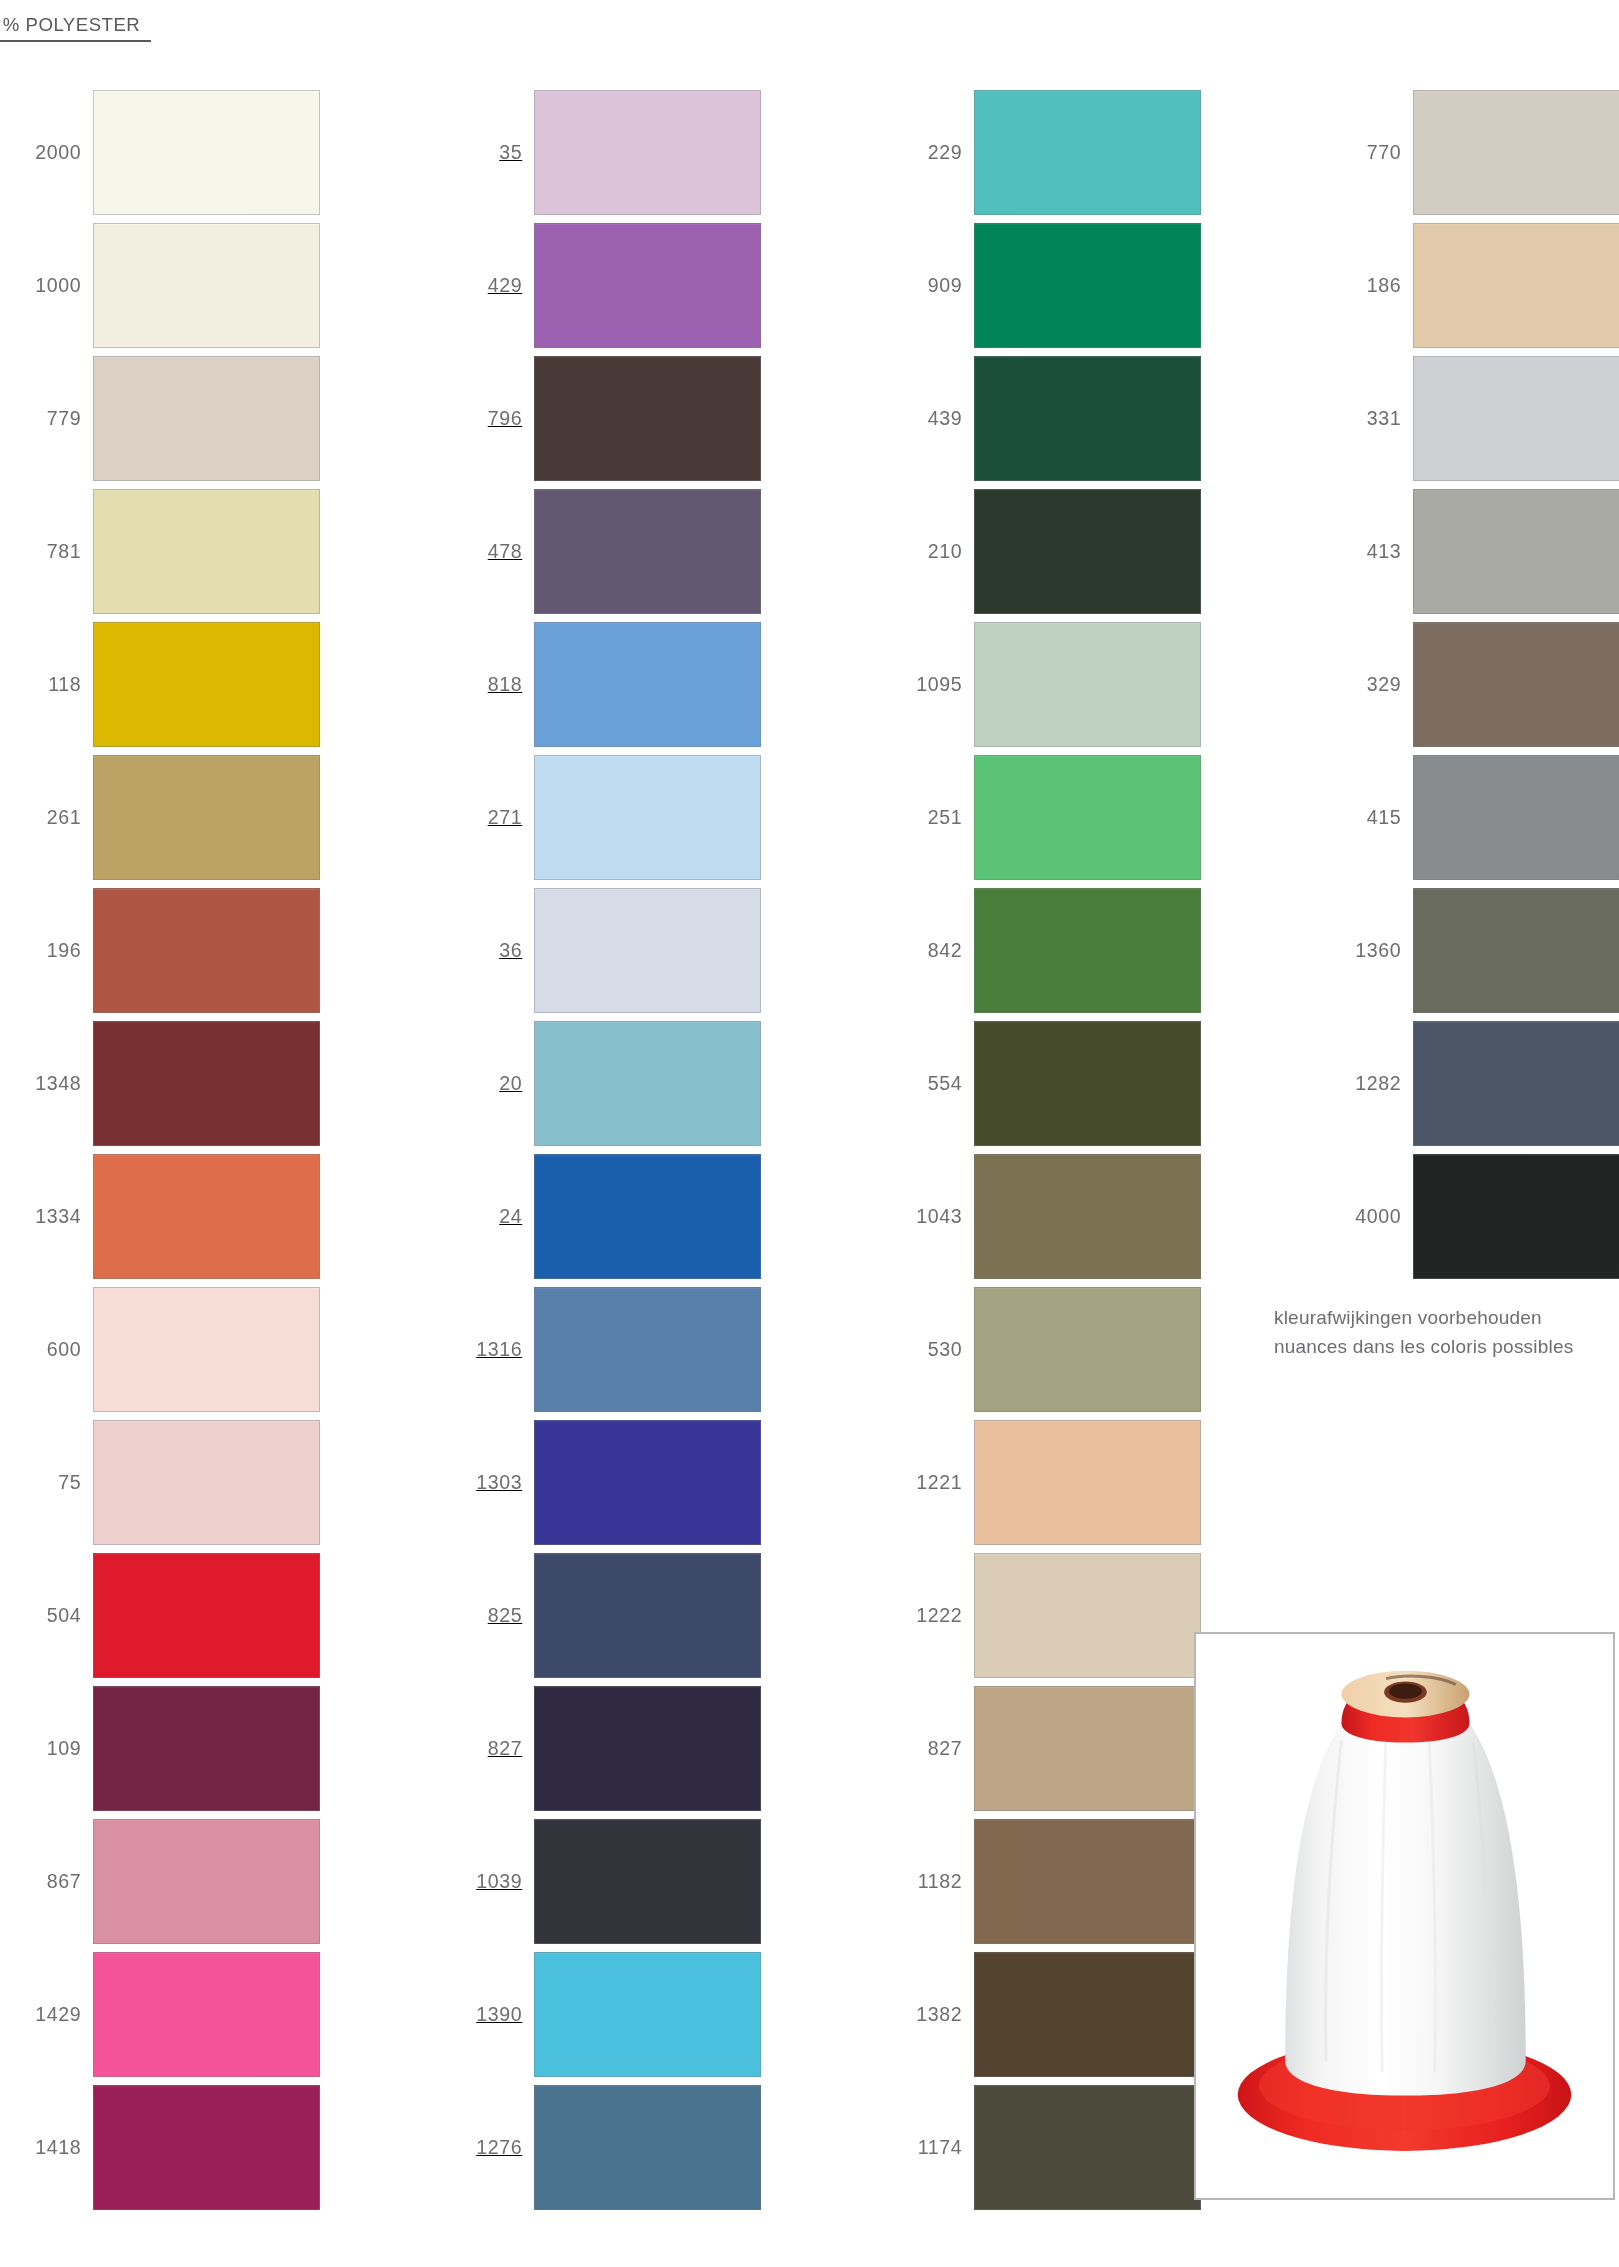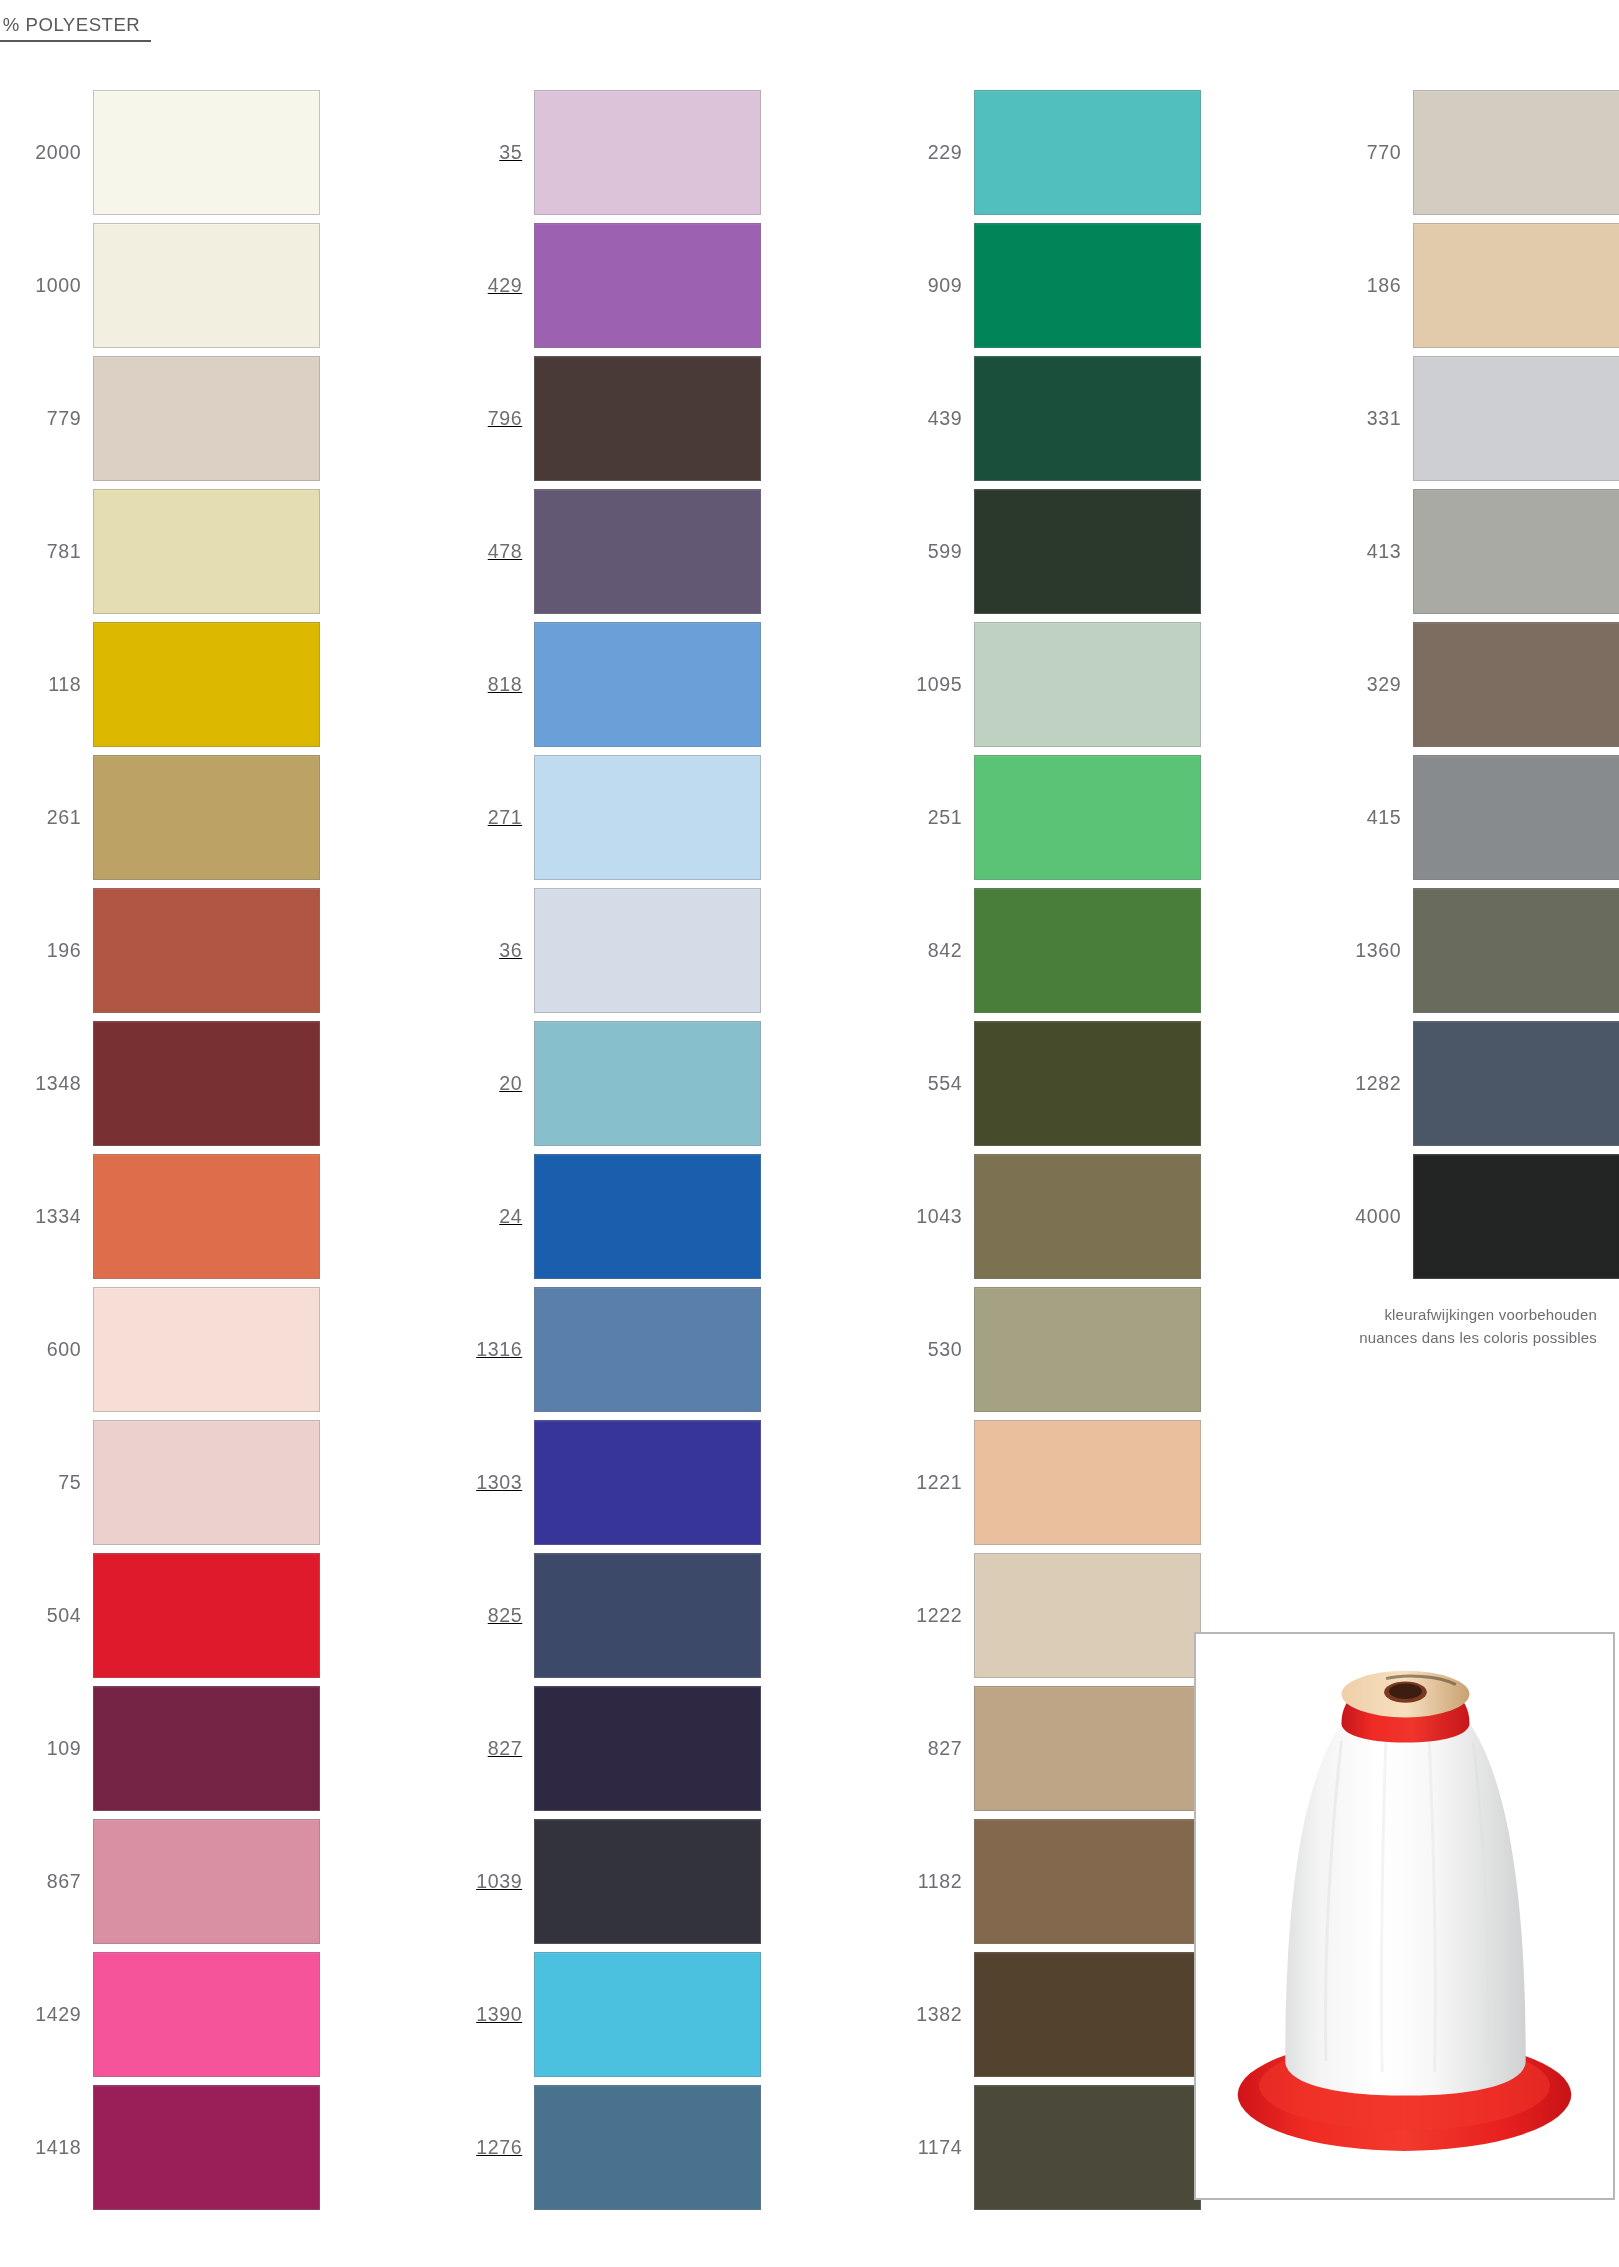--- a/index.html
+++ b/index.html
@@ -93,22 +93,22 @@
   .swatch-chip.light {
     border-color: rgba(150,150,155,0.55);
   }
 
   
   .notice {
     position: absolute;
     left: 1274px;
     top: 1304px;
     width: 323px;
-    text-align: right;
-    font-size: 15px;
+    text-align: left;
+    font-size: 19px;
     line-height: 1.5;
     color: #6d6e71;
     letter-spacing: 0.2px;
   }
 
   
   .spool-box {
     position: absolute;
     left: 1194px;
     top: 1632px;
@@ -273,21 +273,21 @@
       </div>
       <div class="swatch-row">
         <div class="swatch-label">909</div>
         <div class="swatch-chip" style="background: rgb(0, 135, 90);"></div>
       </div>
       <div class="swatch-row">
         <div class="swatch-label">439</div>
         <div class="swatch-chip" style="background: rgb(25, 81, 60);"></div>
       </div>
       <div class="swatch-row">
-        <div class="swatch-label">599</div>
+        <div class="swatch-label">210</div>
         <div class="swatch-chip" style="background: rgb(44, 58, 46);"></div>
       </div>
       <div class="swatch-row">
         <div class="swatch-label">1095</div>
         <div class="swatch-chip light" style="background: rgb(195, 213, 196);"></div>
       </div>
       <div class="swatch-row">
         <div class="swatch-label">251</div>
         <div class="swatch-chip" style="background: rgb(93, 199, 120);"></div>
       </div>

